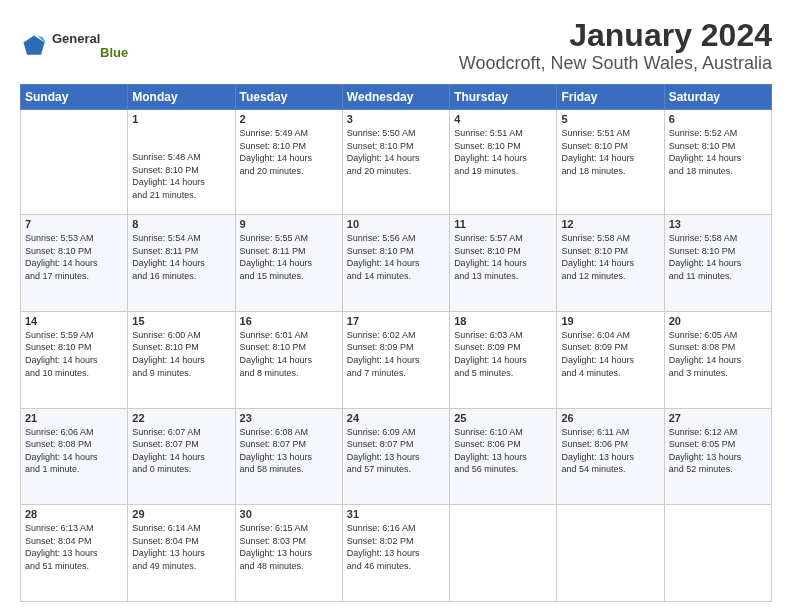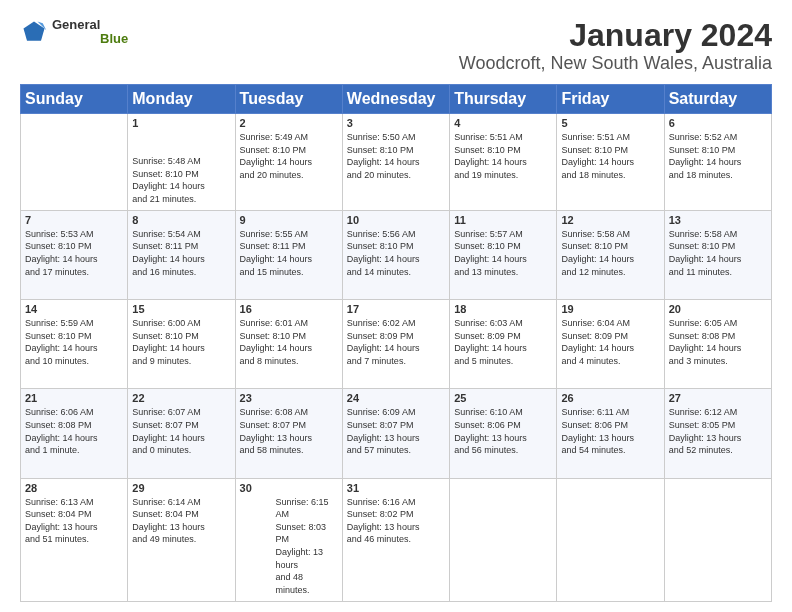--- a/index.html
+++ b/index.html
@@ -13,21 +13,21 @@
     .page {
       width: 792px;
       height: 612px;
       padding: 18px 20px 10px 20px;
       display: flex;
       flex-direction: column;
     }
     .header {
       display: flex;
       justify-content: space-between;
-      align-items: flex-start;
+      align-items: center;
       margin-bottom: 10px;
     }
     .logo {
       display: flex;
       align-items: center;
       gap: 4px;
     }
     .logo-text {
       display: flex;
       flex-direction: column;
@@ -58,21 +58,21 @@
     .calendar {
       flex: 1;
       border: 1px solid #ccc;
       border-collapse: collapse;
       width: 100%;
       table-layout: fixed;
     }
     .calendar th {
       background-color: #3a6dbf;
       color: #fff;
-      font-size: 16px;
+      font-size: 12px;
       font-weight: bold;
       padding: 5px 4px;
       text-align: left;
       border: 1px solid #5580cc;
     }
     .calendar td {
       border: 1px solid #ccc;
       vertical-align: top;
       padding: 3px 4px;
       font-size: 9.5px;
@@ -340,21 +340,21 @@
           </td>
           <td>
             <span class="day-num">29</span>
             <div class="day-info" style="white-space: pre-line;">Sunrise: 6:14 AM
 Sunset: 8:04 PM
 Daylight: 13 hours
 and 49 minutes.</div>
           </td>
           <td>
             <span class="day-num">30</span>
-            <div class="day-info" style="white-space: pre-line; margin-left: 36px;">Sunrise: 6:15 AM
+            <div class="day-info" style="white-space: pre-line;">Sunrise: 6:15 AM
 Sunset: 8:03 PM
 Daylight: 13 hours
 and 48 minutes.</div>
           </td>
           <td>
             <span class="day-num">31</span>
             <div class="day-info" style="white-space: pre-line;">Sunrise: 6:16 AM
 Sunset: 8:02 PM
 Daylight: 13 hours
 and 46 minutes.</div>

